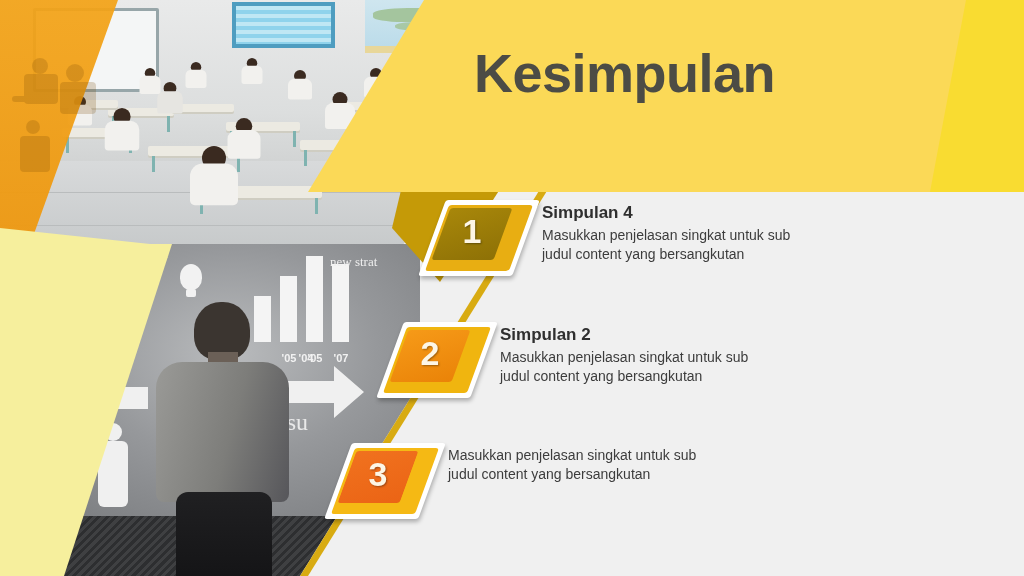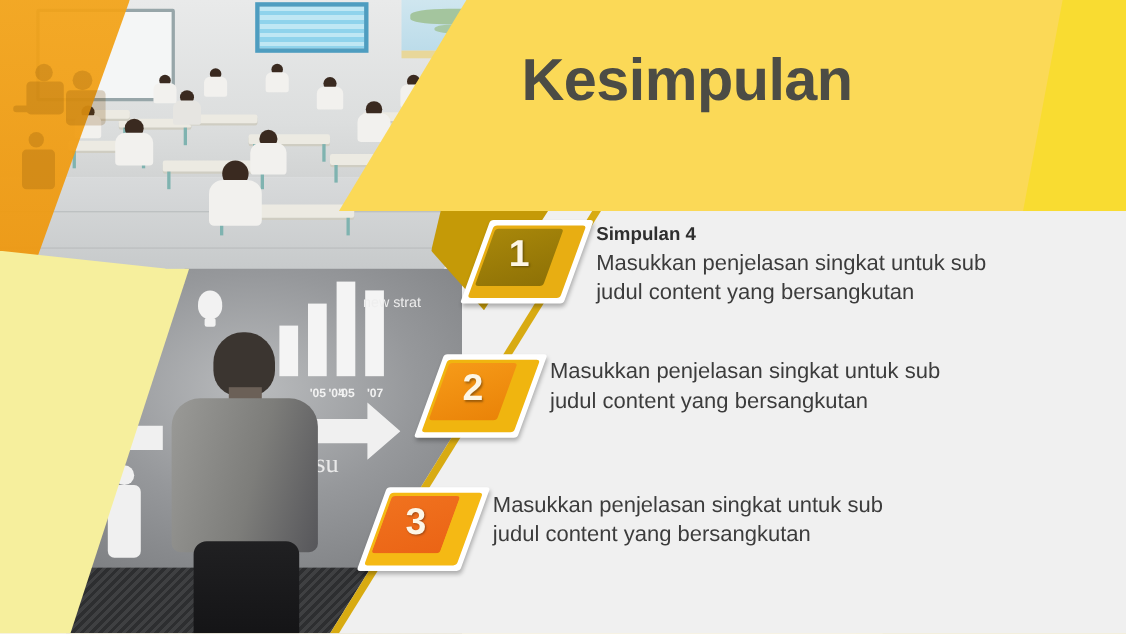--- a/index.html
+++ b/index.html
@@ -101,22 +101,22 @@
             background: repeating-linear-gradient(135deg,#3f4042 0 3px,#2d2e30 3px 6px); }
   .bulb{ position:absolute; left:180px; top:20px; width:22px; height:26px;
          background:#f2f2f2; border-radius:50% 50% 45% 45%; }
   .bulb:after{ content:""; position:absolute; left:6px; bottom:-7px; width:10px; height:8px;
          background:#f2f2f2; border-radius:2px; }
   .bars{ position:absolute; left:250px; top:8px; width:125px; height:112px; }
   .bars .bar{ position:absolute; bottom:22px; width:17px; background:#f4f4f4; }
   .bars .lbl{ position:absolute; bottom:0; width:26px; text-align:center;
               color:#f2f2f2; font-size:11px; font-weight:700;
               font-family:"Liberation Sans", sans-serif; }
-  .newstrat{ position:absolute; left:330px; top:23px; color:#eee;
-             font-family:Liberation Sans, sans-serif; font-size:13px; white-space:nowrap; }
+  .newstrat{ position:absolute; left:330px; top:10px; color:#eee;
+             font-family:Liberation Serif, serif; font-size:13px; white-space:nowrap; }
   .notetoself{ position:absolute; left:86px; top:46px; color:#efefef;
              font-family:"Liberation Serif", serif; font-size:16px; white-space:nowrap; }
   .insu{ position:absolute; left:268px; top:165px; color:#e9e9e9;
              font-family:"Liberation Serif", serif; font-size:24px; white-space:nowrap; }
   .people{ position:absolute; left:40px; top:185px; width:110px; height:78px; }
   .people .p{ position:absolute; bottom:0; background:#f0f0f0; }
   .man{ position:absolute; left:150px; top:58px; width:145px; height:274px; }
   .man .mhead{ position:absolute; left:44px; top:0; width:56px; height:58px;
                background:#3b3530; border-radius:48% 48% 40% 40%; }
   .man .mneck{ position:absolute; left:58px; top:50px; width:30px; height:18px; background:#6b6057; }
@@ -208,21 +208,21 @@
     font-family: "Liberation Sans", sans-serif;
     text-shadow: 1px 1px 2px rgba(0,0,0,.35);
   }
   .txt { position: absolute; }
   .txt .t-head {
     font-size: 17px; font-weight: 700; color: #2f2f2f;
     margin-bottom: 3px;
     font-family: "Liberation Sans", sans-serif;
   }
   .txt .t-line {
-    font-size: 20px; color: #3c3c3c; line-height: 1.35;
+    font-size: 14px; color: #3c3c3c; line-height: 1.35;
     font-family: "Liberation Sans", sans-serif;
   }
 </style>
 </head>
 <body>
 
 <div id="slide">
 
   <div class="layer" id="bg-base"></div>
   <div class="layer" id="bg-pale-band2"></div>
@@ -404,20 +404,21 @@
   </div>
 
   <div class="item" style="left:390px; top:322px;">
     <div class="badge">
       <i class="plate"></i>
       <i class="outer" style="background:#f0b50f;"></i>
       <i class="inner" style="background:linear-gradient(160deg,#f69a18 0%,#ea8308 100%);"></i>
       <span class="num">2</span>
     </div>
     <div class="txt" style="left:110px; top:3px; width:400px;">
+      <div class="t-head">Simpulan 2</div>
       <div class="t-line">Masukkan penjelasan singkat untuk sub</div>
       <div class="t-line">judul content yang bersangkutan</div>
     </div>
   </div>
 
   <div class="item" style="left:338px; top:443px;">
     <div class="badge">
       <i class="plate"></i>
       <i class="outer" style="background:#f5b914;"></i>
       <i class="inner" style="background:linear-gradient(160deg,#f2772098 0%,#eb6415 100%),#ee6a1c;"></i>

